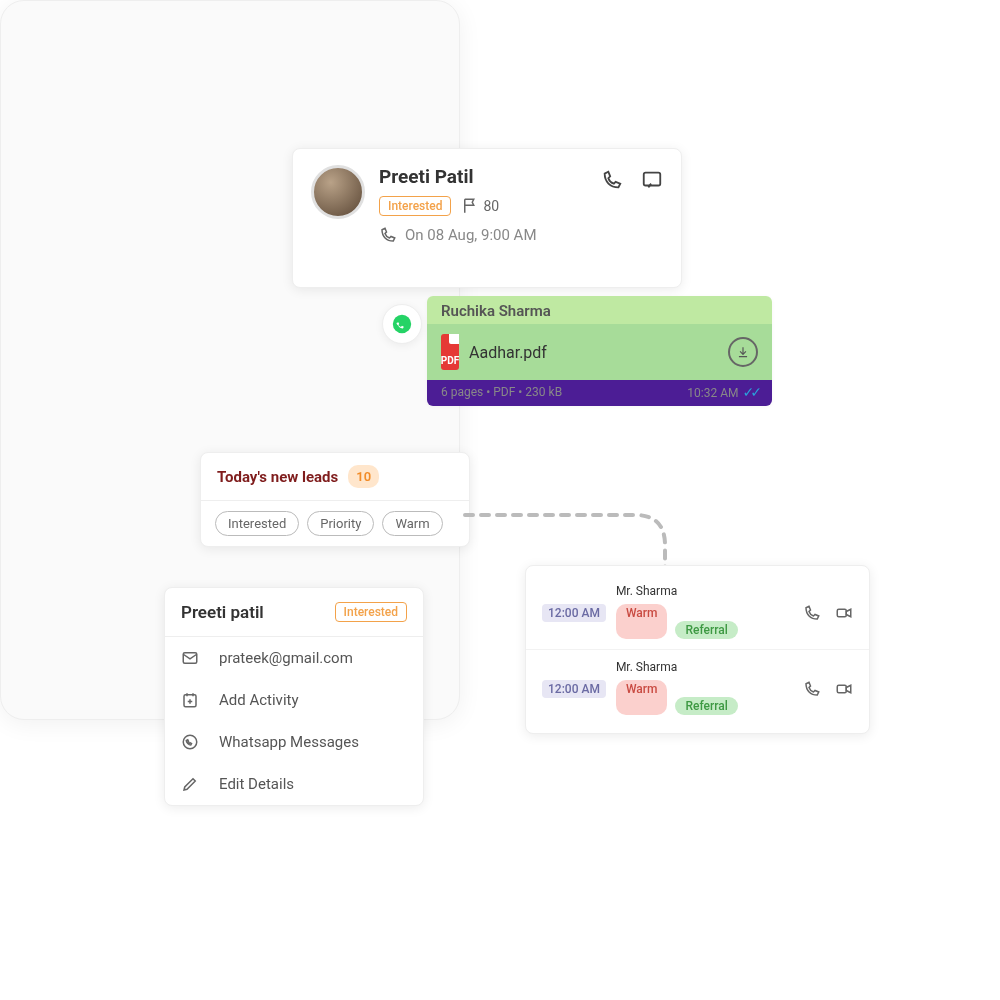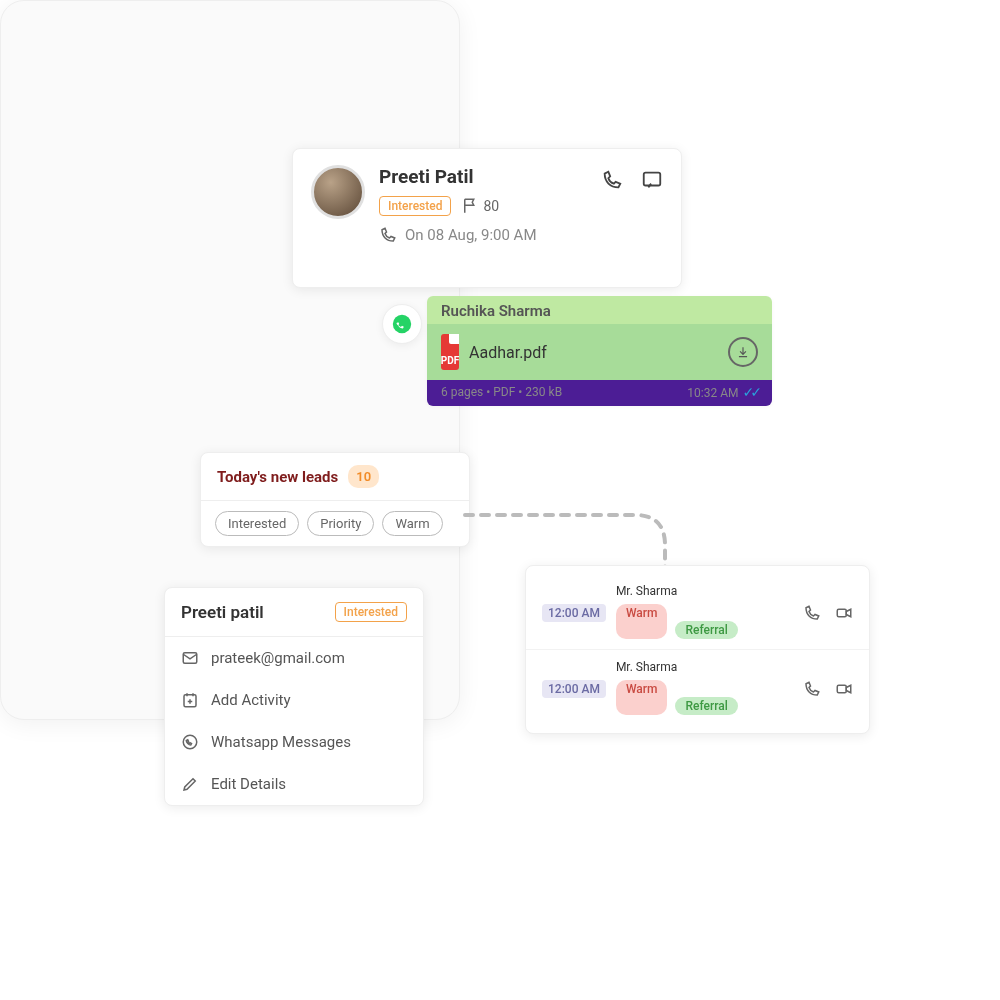--- a/index.html
+++ b/index.html
@@ -176,21 +176,21 @@
     padding: 0;
   }
   .detail-head {
     padding: 14px 16px;
     border-bottom:1px solid #eee;
     display:flex; justify-content:space-between; align-items:center;
   }
   .detail-head .nm{ font-size:17px; font-weight:600; color:#333;}
   .detail-item{
     padding: 12px 16px;
-    display:flex; align-items:center; gap:12px;
+    display:flex; align-items:center; gap:20px;
     color:#555; font-size:15px;
   }
 
   
   .ico { width:22px; height:22px; stroke:#444; fill:none; stroke-width:2;}
   .ico-sm{ width:18px; height:18px; stroke:#666; fill:none; stroke-width:2;}
 </style>
 </head>
 <body>
 

